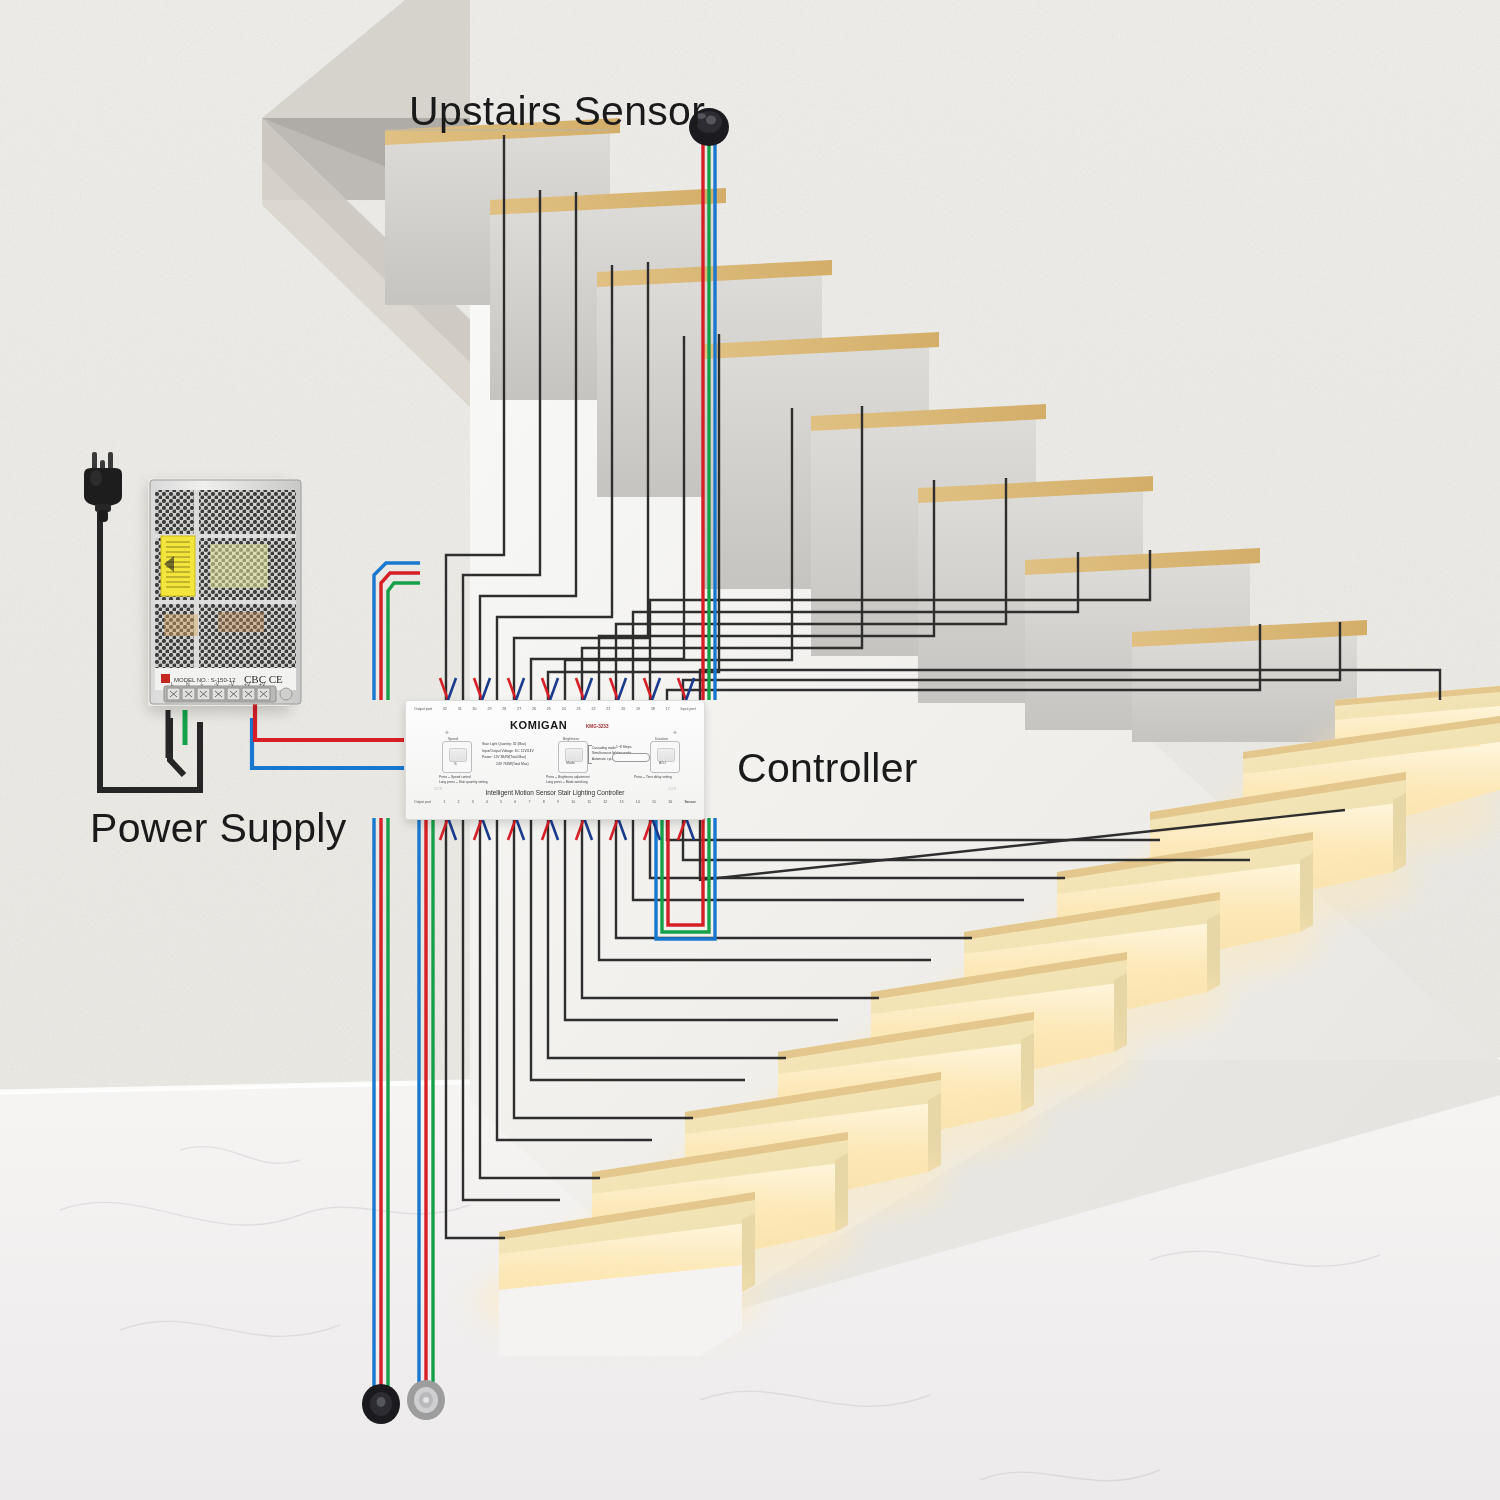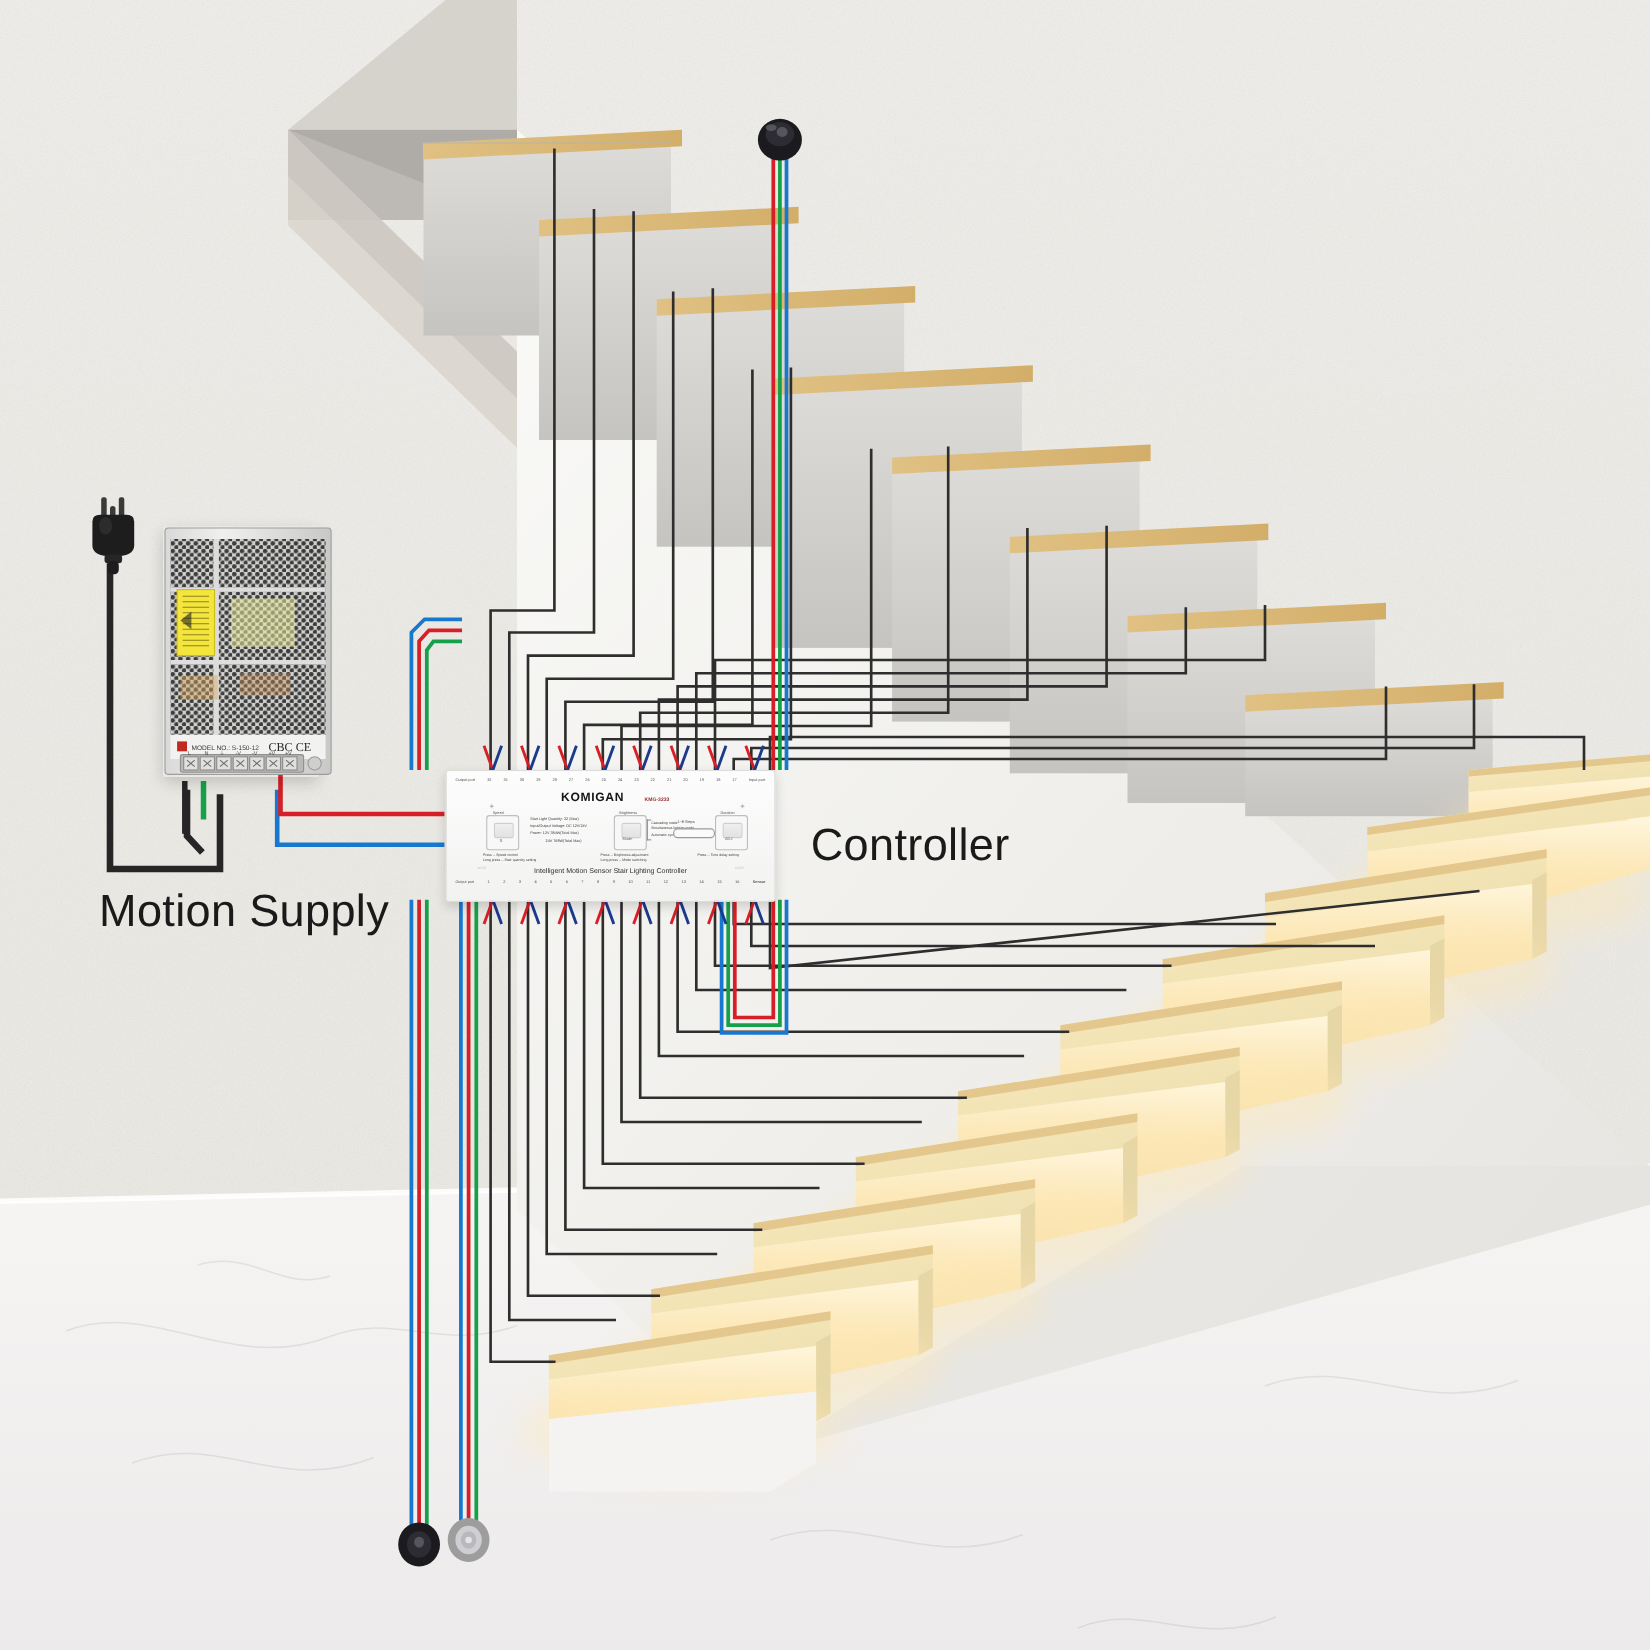--- a/index.html
+++ b/index.html
@@ -531,20 +531,21 @@
       <span style="font-size:3.6px;color:#555;">11</span>
       <span style="font-size:3.6px;color:#555;">12</span>
       <span style="font-size:3.6px;color:#555;">13</span>
       <span style="font-size:3.6px;color:#555;">14</span>
       <span style="font-size:3.6px;color:#555;">15</span>
       <span style="font-size:3.6px;color:#555;">16</span>
       <span style="font-size:3.4px;color:#555;font-weight:700;">Sensor</span>
     </div>
   </div>
 
-
-  <div class="lbl lbl-xl" style="left:90px;top:805px;">Motion Supply</div>
+  <div class="lbl lbl-xl" style="left:409px;top:88px;">Upstairs Sensor</div>
+
+  <div class="lbl lbl-xl" style="left:90px;top:805px;">Power Supply</div>
 
   <div class="lbl lbl-xl" style="left:737px;top:745px;">Controller</div>
 
 
 
 </div>
 
 </body></html>

